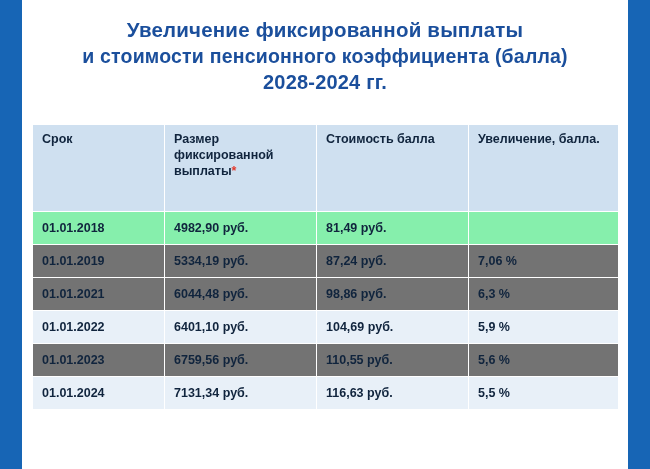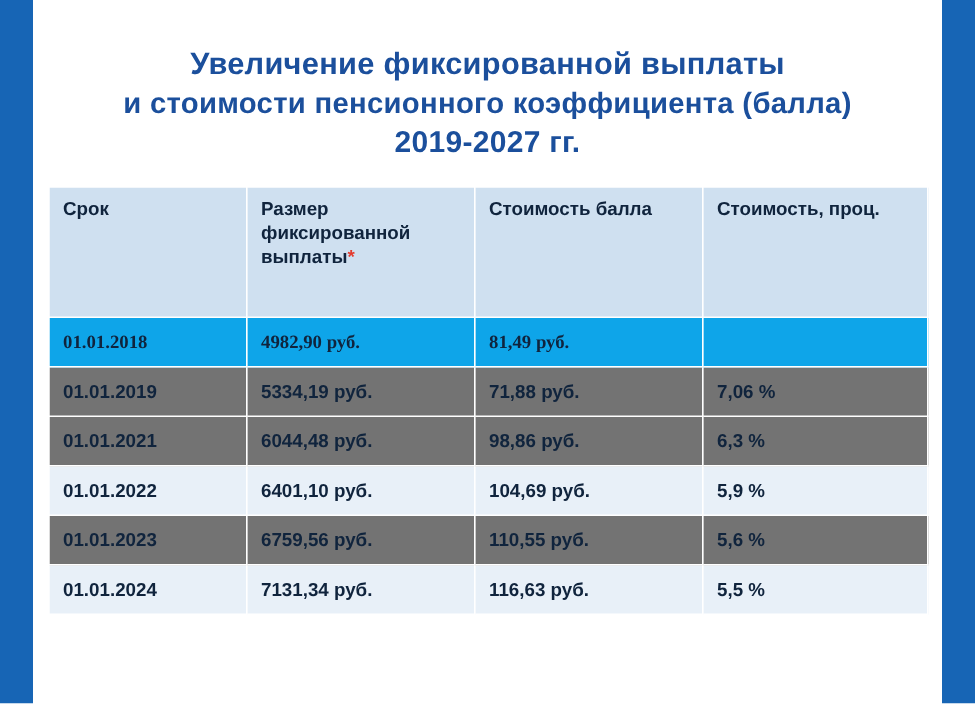--- a/index.html
+++ b/index.html
@@ -28,21 +28,21 @@
     background: #1765b5;
   }
   .bar-right {
     position: absolute;
     right: 0; top: 0;
     width: 22px; height: 469px;
     background: #1765b5;
   }
   .title-block {
     position: absolute;
-    left: 22px; top: 16px;
+    left: 22px; top: 3px;
     width: 606px;
     padding-top: 14px;
     text-align: center;
   }
   .title-line {
     color: #1b4f9c;
     font-weight: bold;
     font-size: 20px;
     line-height: 26px;
     letter-spacing: 0.2px;
@@ -77,21 +77,21 @@
   }
   table.data tbody td {
     font-weight: bold;
     height: 18px;
     vertical-align: middle;
     padding-top: 7px;
     padding-bottom: 7px;
   }
   tbody tr.odd td { background: #e8f0f8; }
   tbody tr.even td { background: #737373; }
-  tbody tr.first td { background: #0ea5e9; font-family: Liberation Serif, serif; }
+  tbody tr.first td { background: #86efac; }
   .col1 { width: 132px; }
   .col2 { width: 152px; }
   .col3 { width: 152px; }
   .col4 { width: 150px; }
   .ast {
     color: #e33b2e;
   }
   .footnote {
     position: absolute;
     left: 42px;
@@ -111,49 +111,49 @@
 <body>
 
 <div class="poster">
 
   <div class="bar-left"></div>
   <div class="bar-right"></div>
 
   <div class="title-block">
     <div class="title-line l1">Увеличение фиксированной выплаты</div>
     <div class="title-line l2">и стоимости пенсионного коэффициента (балла)</div>
-    <div class="title-line l3">2019-2027 гг.</div>
+    <div class="title-line l3">2028-2024 гг.</div>
   </div>
 
   <table class="data">
     <colgroup>
       <col class="col1">
         <col class="col2">
         <col class="col3">
         <col class="col4">
     </colgroup>
     <thead>
       <tr>
         <th>Срок</th>
         <th><span>Размер фиксированной выплаты</span><span class="ast">*</span></th>
         <th>Стоимость балла</th>
-        <th>Стоимость, проц.</th>
+        <th>Увеличение, балла.</th>
       </tr>
     </thead>
     <tbody>
       <tr class="first">
         <td>01.01.2018</td>
         <td>4982,90 руб.</td>
         <td>81,49 руб.</td>
         <td></td>
       </tr>
       <tr class="even">
         <td>01.01.2019</td>
         <td>5334,19 руб.</td>
-        <td>71,88 руб.</td>
+        <td>87,24 руб.</td>
         <td>7,06 %</td>
       </tr>
       <tr class="even">
         <td>01.01.2021</td>
         <td>6044,48 руб.</td>
         <td>98,86 руб.</td>
         <td>6,3 %</td>
       </tr>
       <tr class="odd">
         <td>01.01.2022</td>

